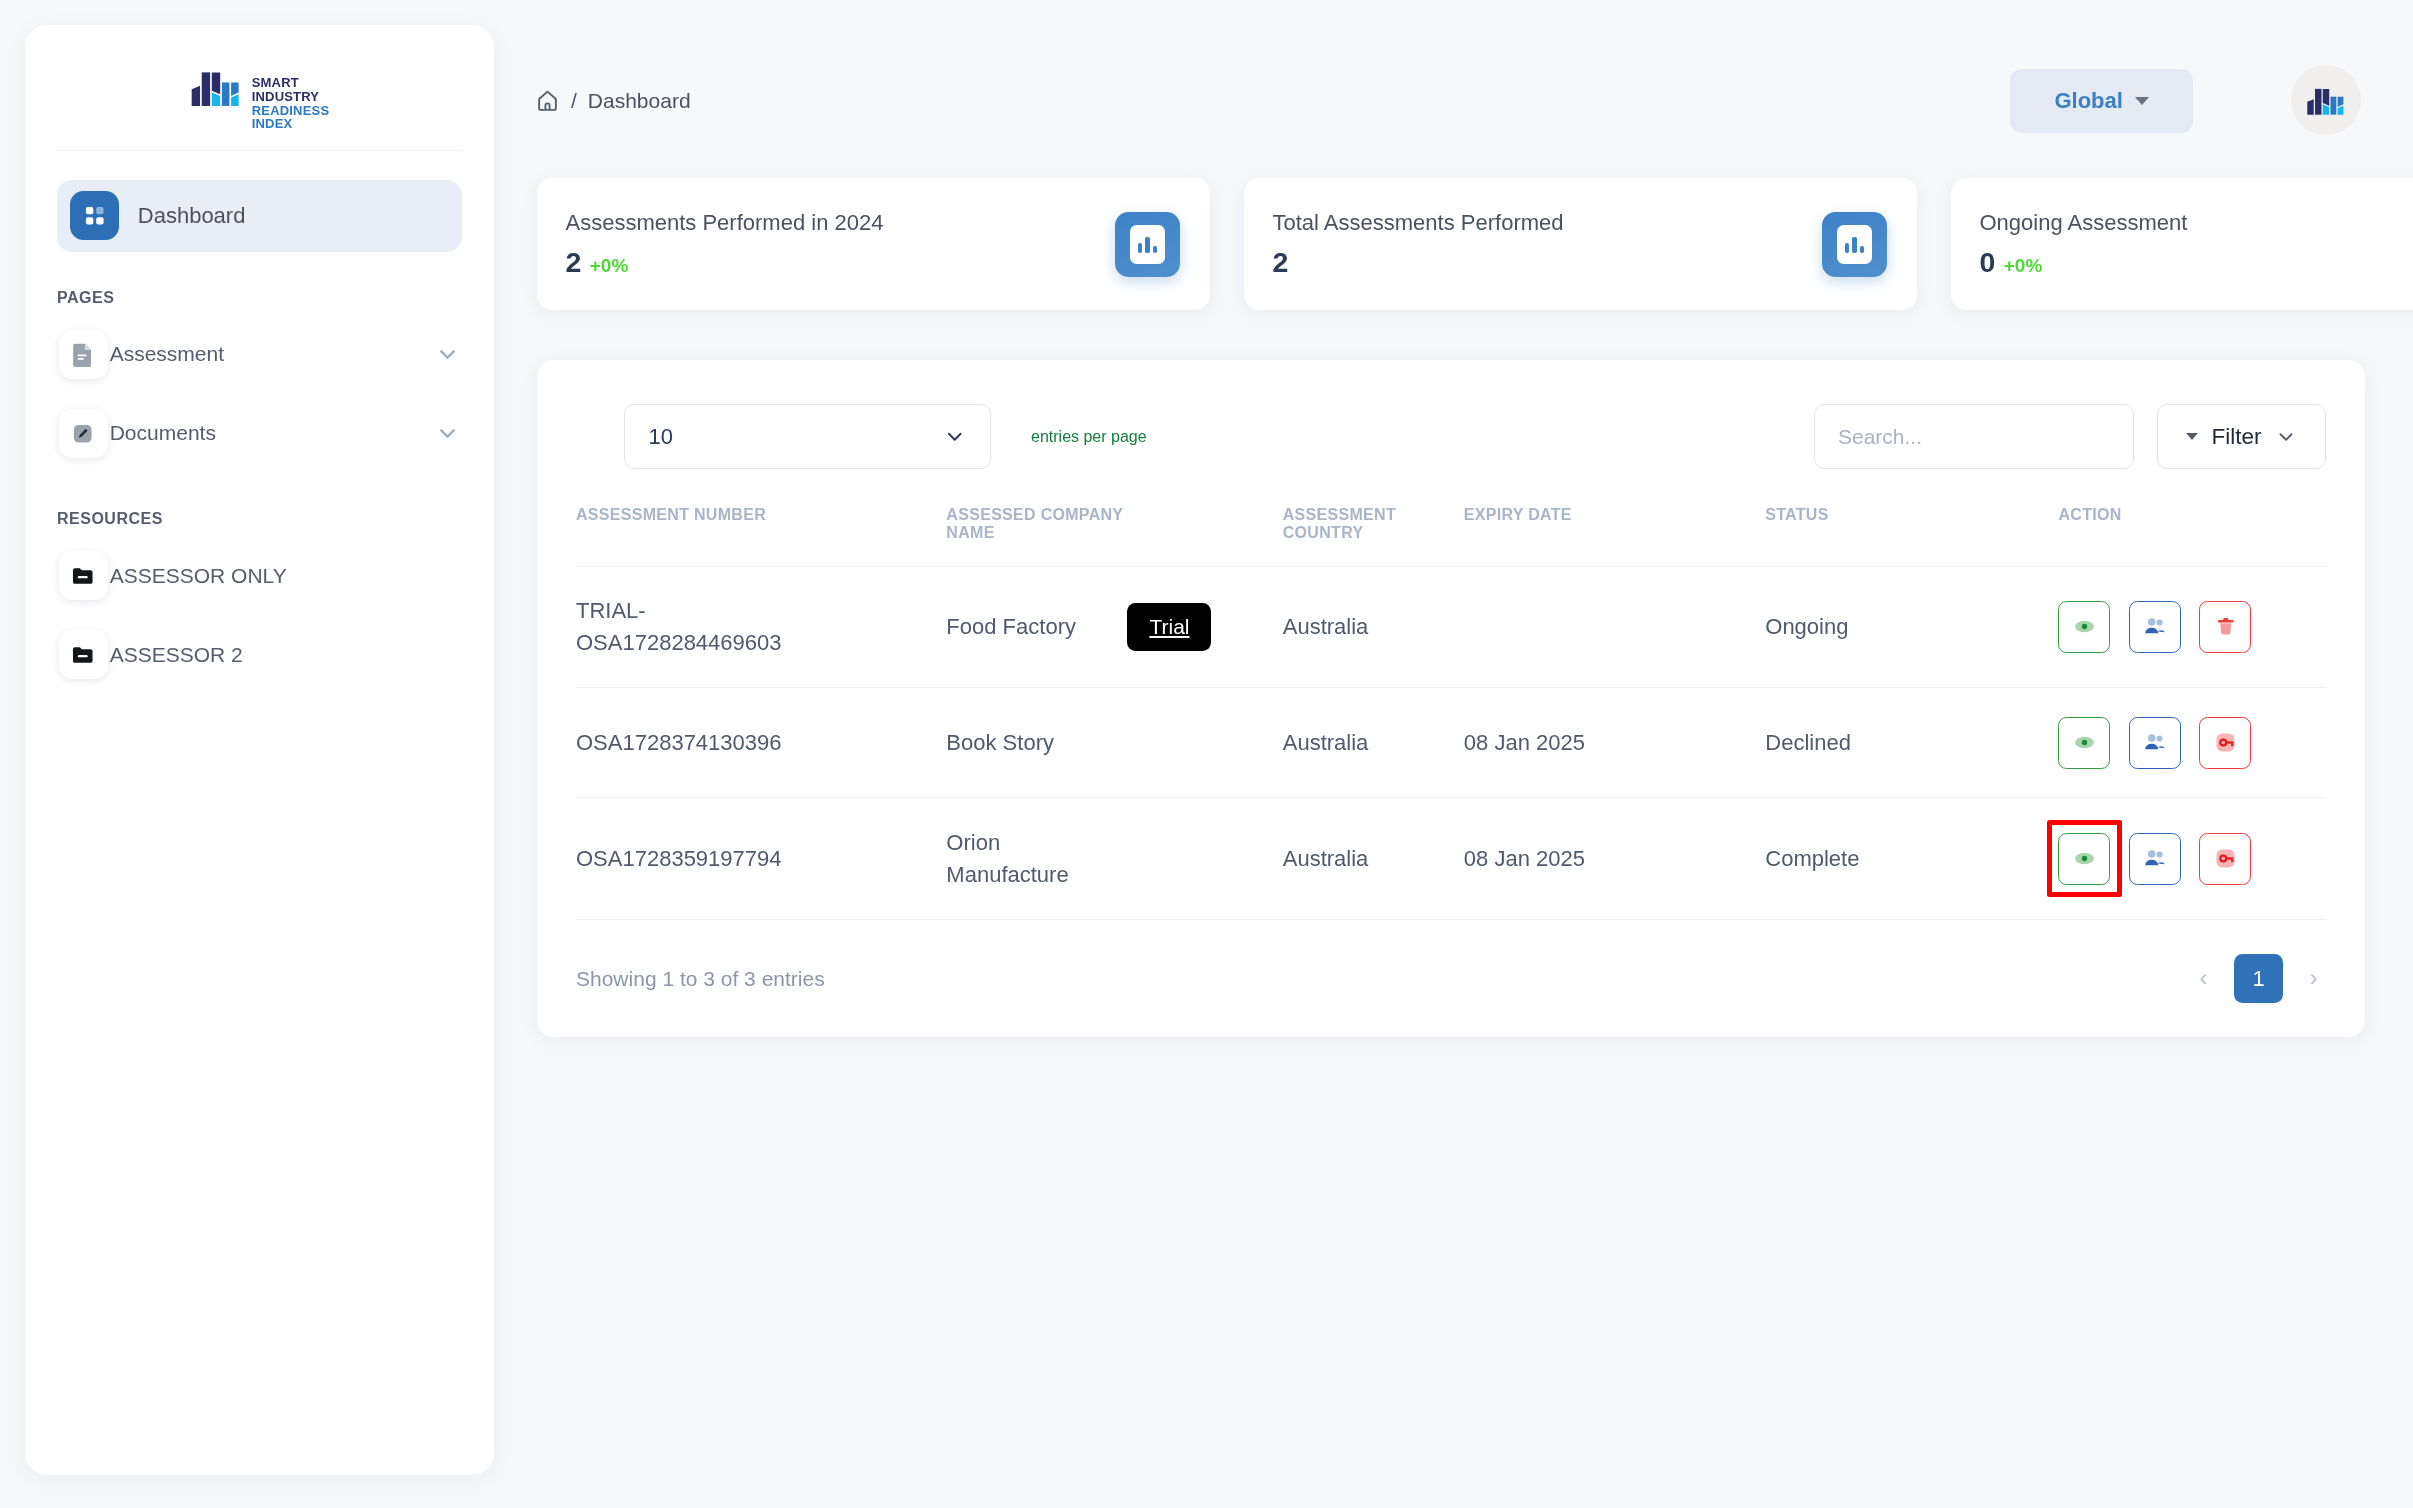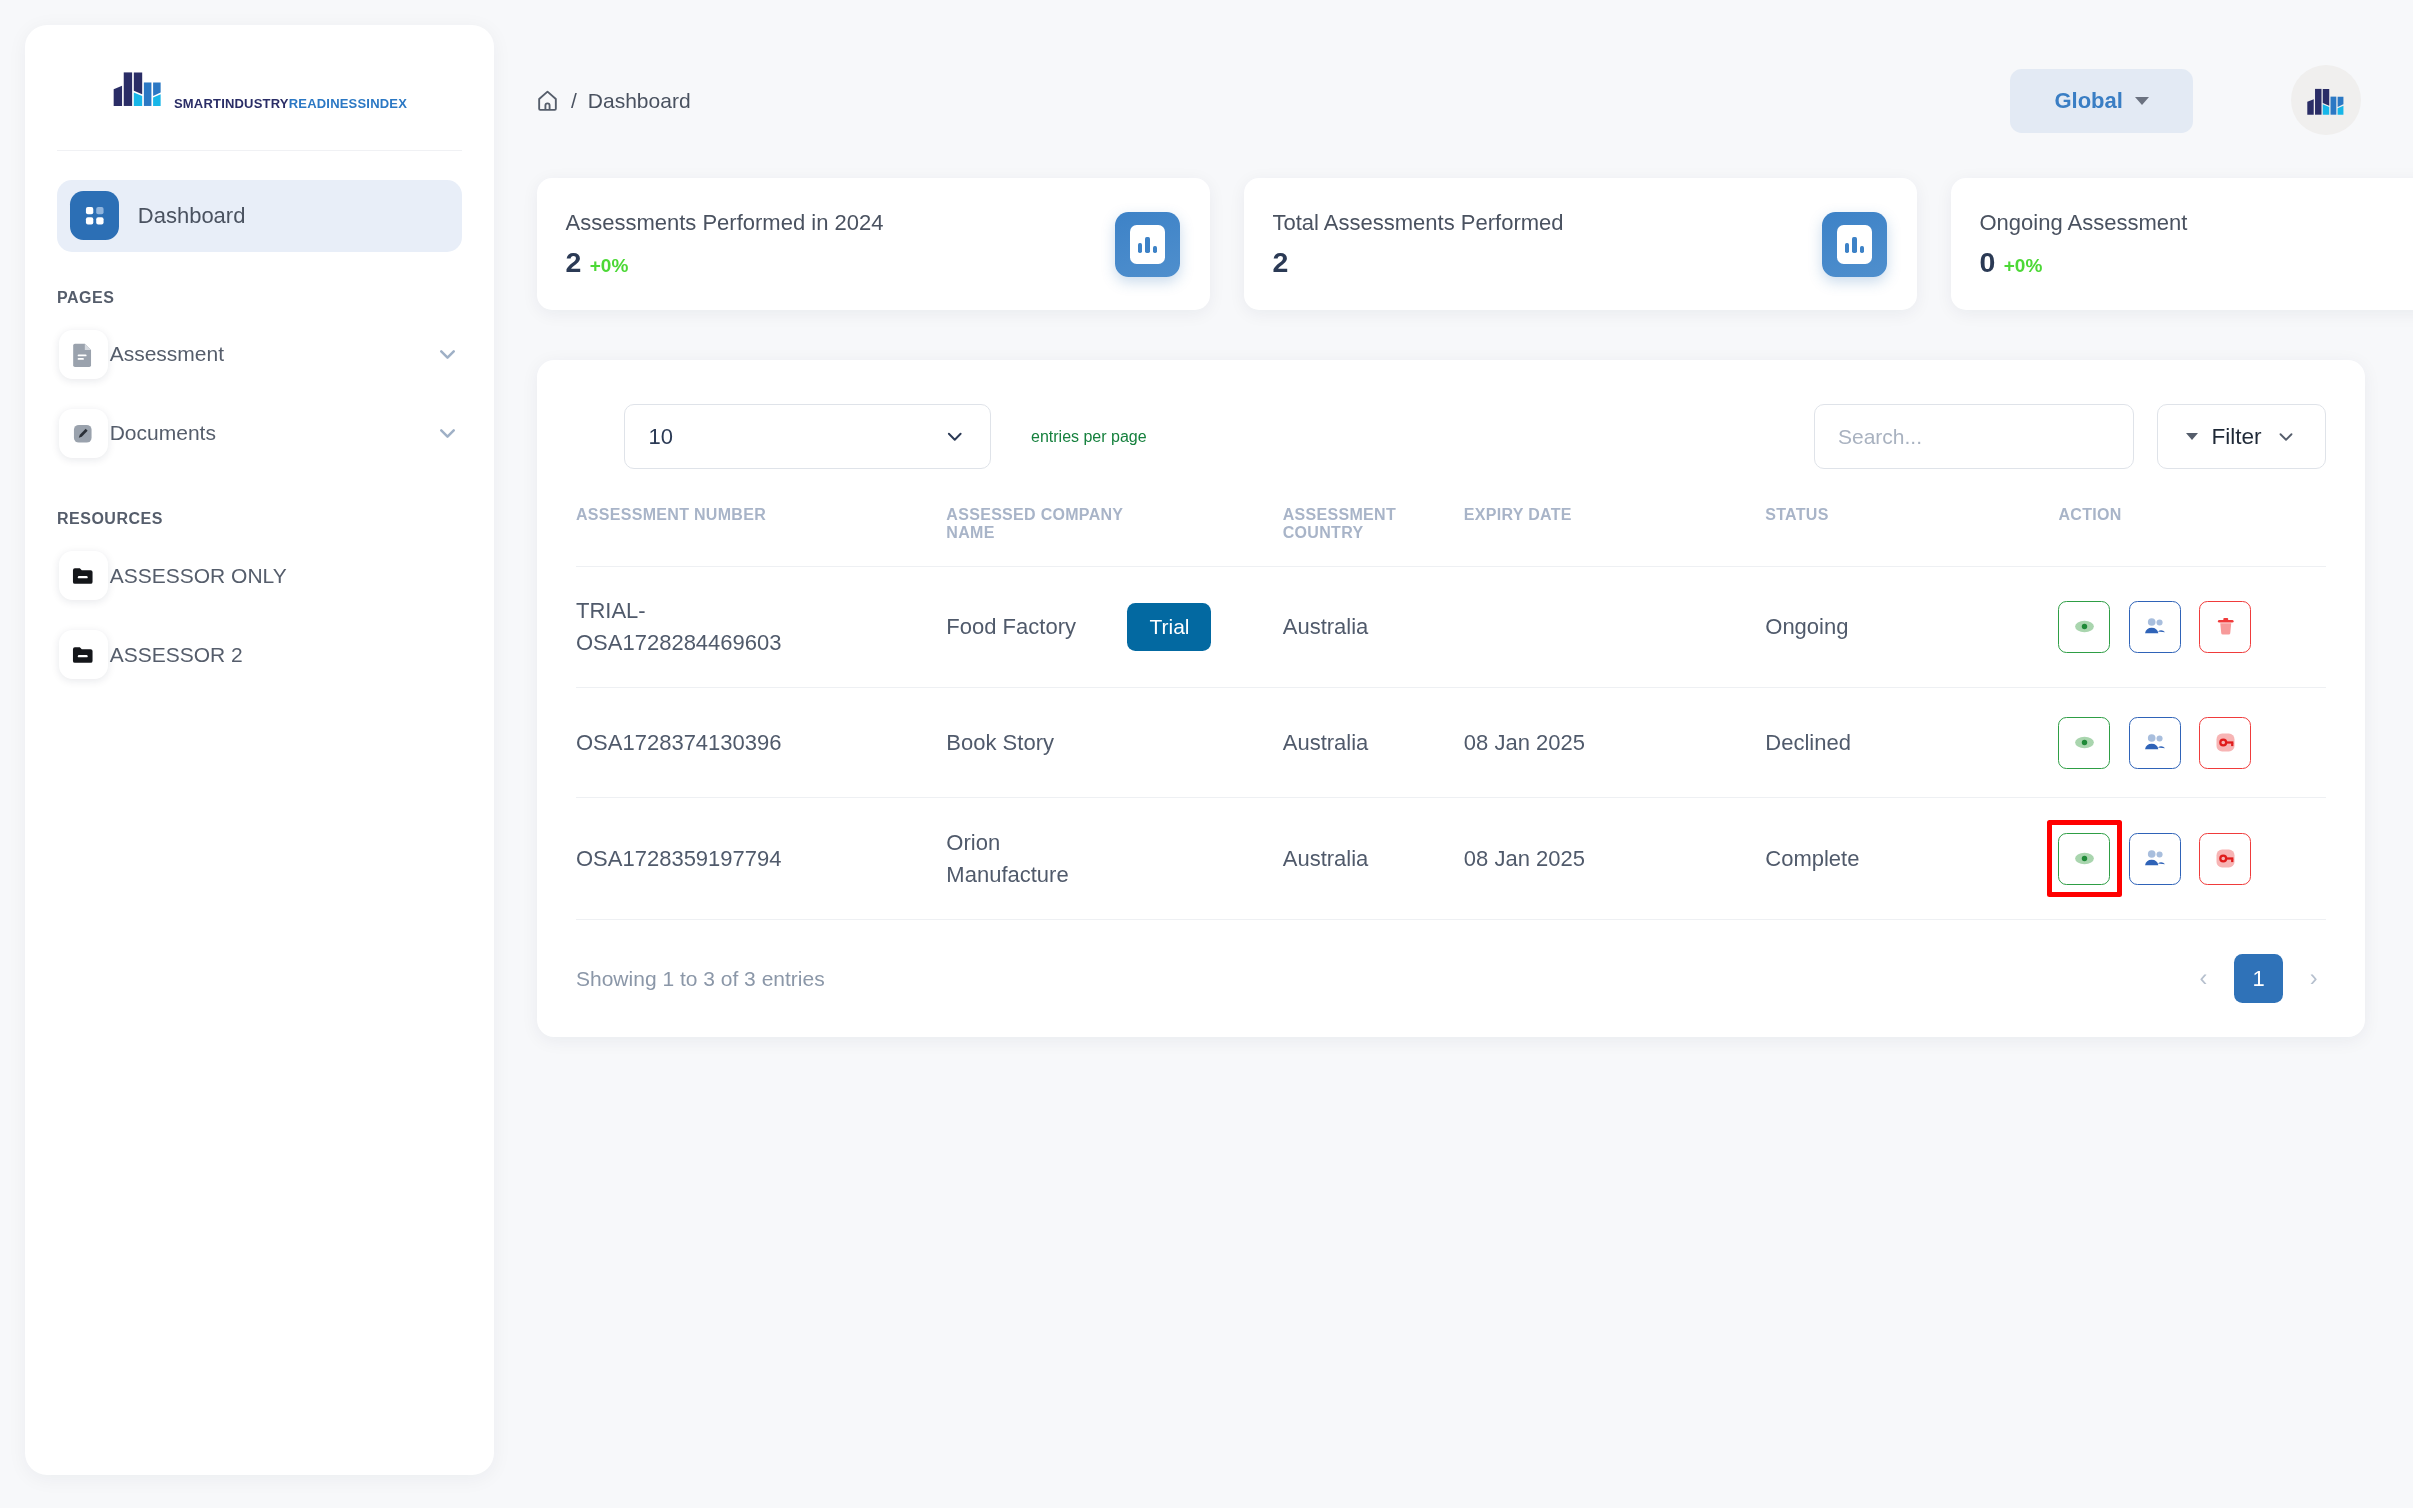--- a/index.html
+++ b/index.html
@@ -19,21 +19,21 @@
     border-radius: 22px;
     box-shadow: 0 3.4px 20px rgba(20,30,60,.05);
     padding: 0 32px;
   }
   .logo-wrap {
     height: 126px; display: flex; align-items: center; justify-content: center;
     border-bottom: 0.8px solid #f0f1f4;
   }
   .logo { display: flex; align-items: center; gap: 10px; }
   .logo-mark { width: 52px; height: 47px; }
-  .logo-text { display: flex; flex-direction: row; line-height: 1.06; margin-top: 32px; }
+  .logo-text { display: flex; flex-direction: column; line-height: 1.06; margin-top: 32px; }
   .logo-text span { font-size: 13px; font-weight: 700; letter-spacing: 0.2px; }
   .lt-1, .lt-2 { color: #2a2d66; }
   .lt-3, .lt-4 { color: #2b78c4; }
 
   .nav-active {
     margin-top: 28.5px; height: 72px;
     background: #e8eef8; border-radius: 15px;
     display: flex; align-items: center; padding: 0 13.4px; gap: 18.4px;
   }
   .nav-active .tile {
@@ -148,22 +148,22 @@
   .col-num { width: 360px; }
   .col-name { width: 394px; }
   .col-badge { width: 151px; }
   .col-country { width: 251px; }
   .col-expiry { width: 293px; }
   .col-status { width: 285px; }
   .col-action { width: 260px; }
   .cell-wrap { max-width: 218px; line-height: 1.45; }
   .badge {
     display: inline-flex; align-items: center; justify-content: center;
-    background: #0369a1; color: #fff; border-radius: 8.4px;
-    padding: 11.7px 22px; font-size: 21px;
+    background: #000000; color: #fff; border-radius: 8.4px;
+    padding: 11.7px 22px; font-size: 21px; text-decoration: underline;
   }
   .actions { display: flex; align-items: center; gap: 18.4px; position: relative; }
   .abtn {
     width: 52px; height: 52px; border-radius: 8.4px; background: #fff;
     display: flex; align-items: center; justify-content: center; cursor: pointer;
   }
   .abtn.green { border: 1.7px solid #2e9e45; }
   .abtn.blue { border: 1.7px solid #2f63b8; }
   .abtn.red { border: 1.7px solid #f03b3b; }
   .hl-box {

